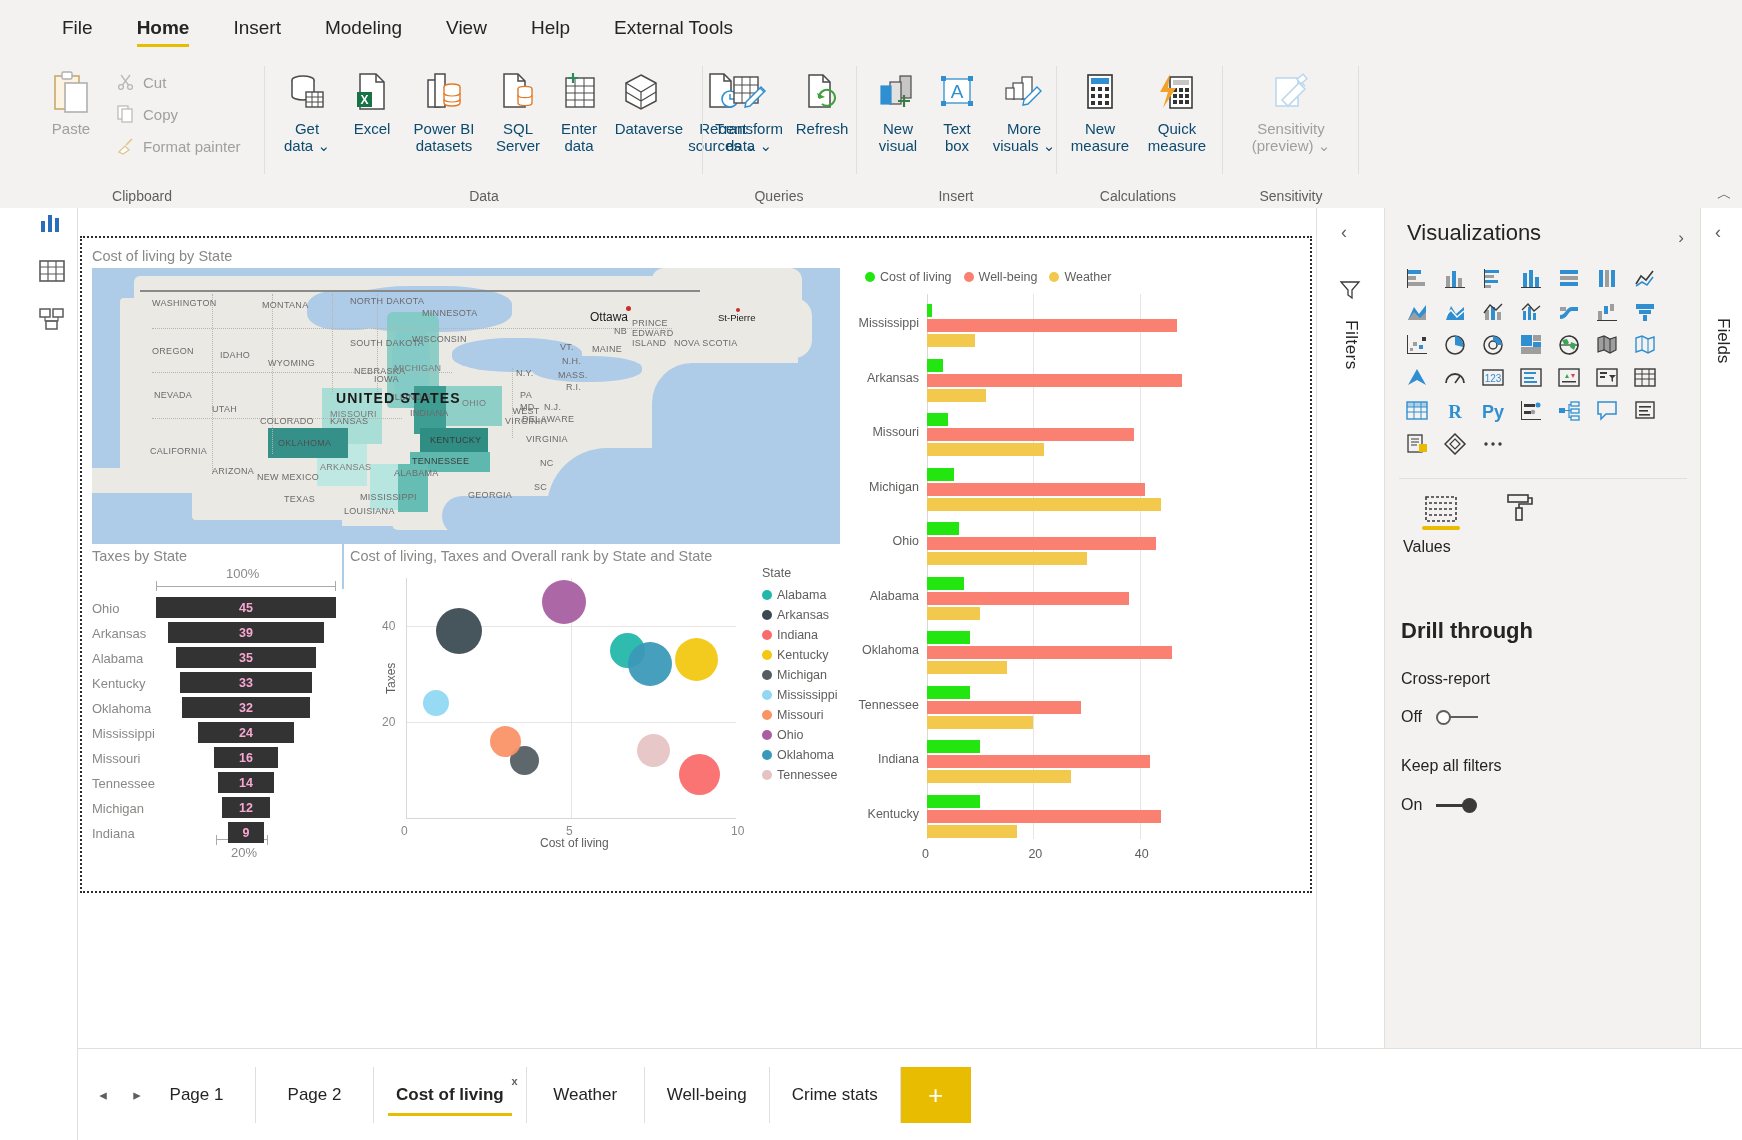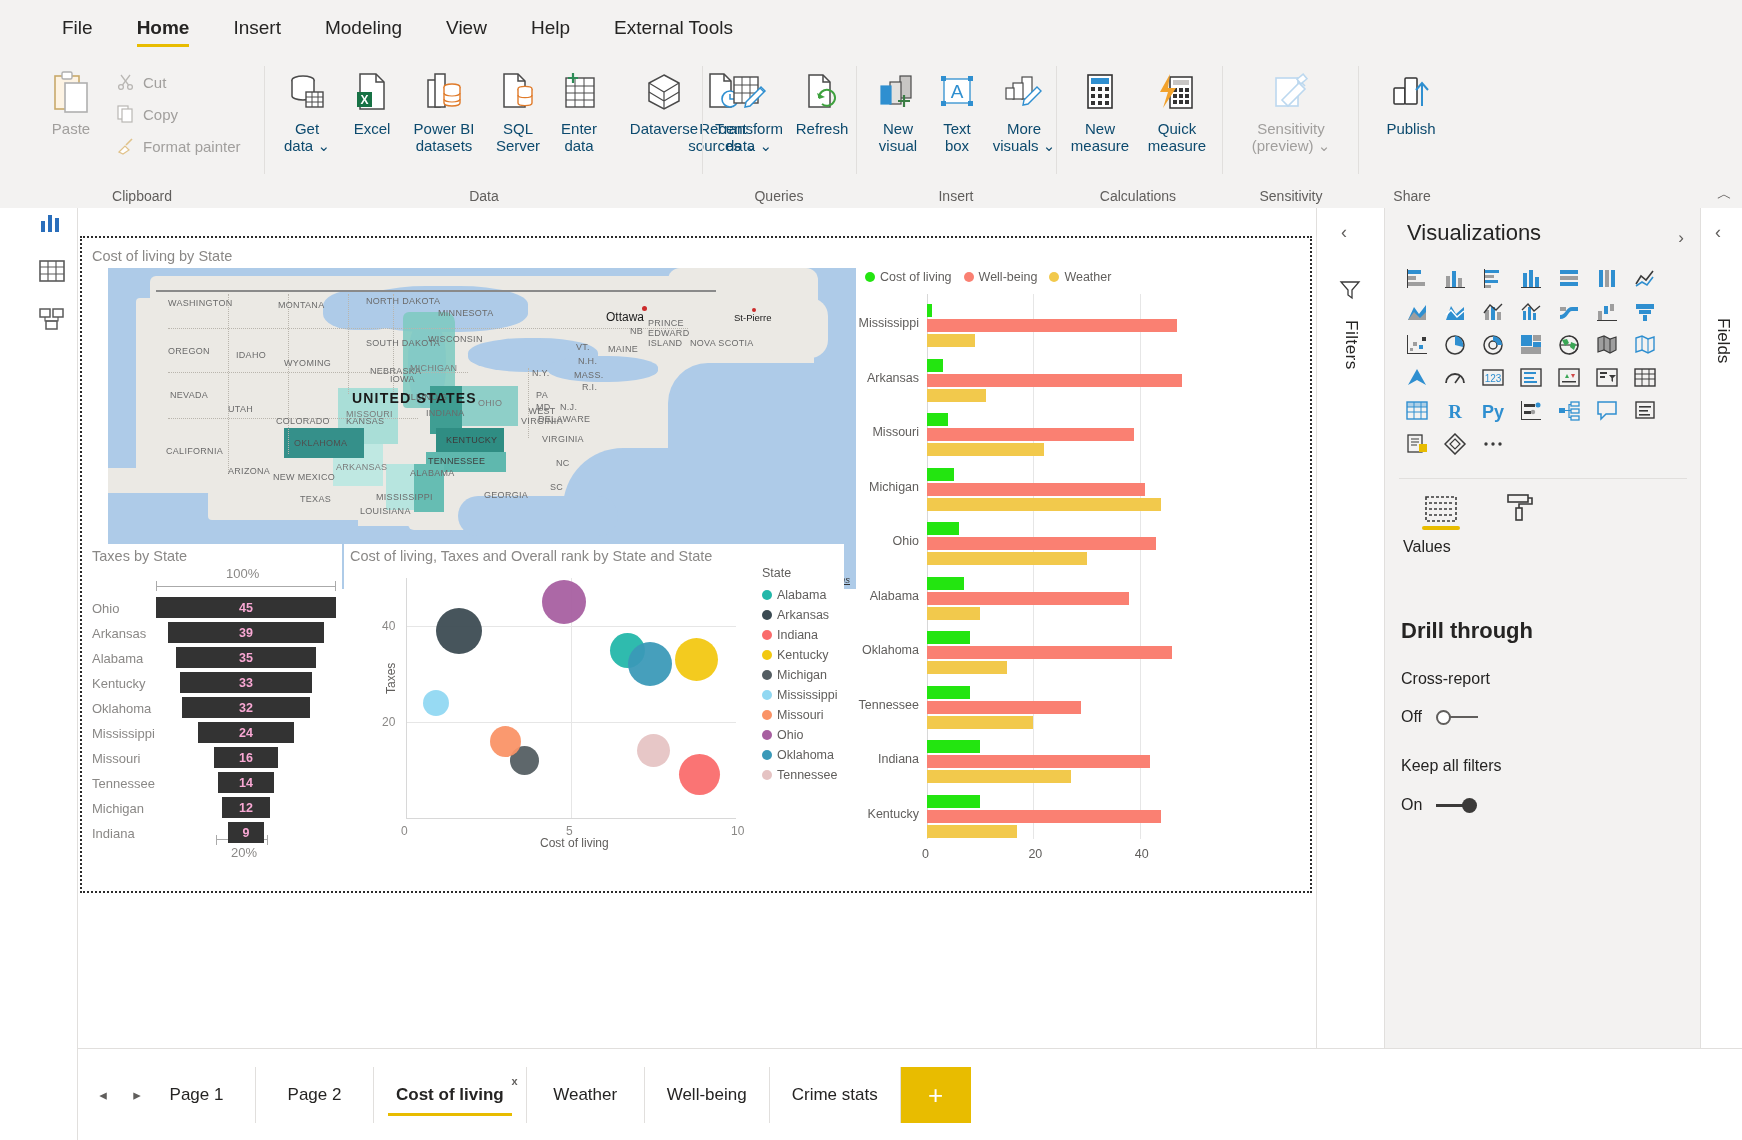--- a/index.html
+++ b/index.html
@@ -42,21 +42,21 @@
   
   #canvas-area { position:absolute; left:78px; top:208px; right:358px; bottom:92px; background:#fff; }
   #page-frame { position:absolute; left:0px; top:16px; right:68px; bottom:48px; background:#fff; }
   #report-page { position:absolute; left:4px; top:14px; right:6px; height:653px; outline:2px dotted #2b2b2b; }
 
   .viz { position:absolute; background:#fff; }
   .viz-title { font-size:14.5px; color:#8a8886; padding:4px 6px 3px 6px; }
 
   
   #mapviz { left:4px; top:6px; width:760px; height:290px; }
-  #mapcanvas { position:absolute; left:22px; top:24px; width:748px; height:321px; overflow:hidden; background:#aecbe8; }
+  #mapcanvas { position:absolute; left:6px; top:24px; width:748px; height:321px; overflow:hidden; background:#aecbe8; }
 
   
   #funnelviz { left:4px; top:306px; width:256px; height:320px; }
   .fn-row { position:absolute; height:24px; }
   .fn-label { position:absolute; left:6px; font-size:13px; color:#8a8886; white-space:nowrap; }
   .fn-bar { position:absolute; height:21px; background:#333333; border-radius:0; display:flex; align-items:center; justify-content:center; color:#f9a8d4; font-size:12.5px; font-weight:bold; }
   .fn-axis-lbl { position:absolute; font-size:13px; color:#8a8886; }
 
   
   #scatterviz { left:262px; top:306px; width:500px; height:320px; }
@@ -266,21 +266,21 @@
           <svg width="40" height="40" viewBox="0 0 40 40">
               <rect x="7" y="6" width="28" height="29" fill="#fff" stroke="#4a4a4a" stroke-width="1.4"></rect>
               <path d="M7 14h28M7 21h28M7 28h28M16 6v29M25 6v29" stroke="#4a4a4a" stroke-width="1"></path>
               <path d="M9 6 h10 M14 1 v10" stroke="#2e8b57" stroke-width="2.2"></path>
             </svg>
         </div>
         <div class="lbl">Enter</div>
         <div class="lbl">data</div>
       </div>
 
-      <div class="rbtn" style="left:356px; width:84px;">
+      <div class="rbtn" style="left:333px; width:84px;text-align:right;">
         <div class="ico">
           <svg width="40" height="40" viewBox="0 0 40 40">
               <path d="M20 3 L35 11 V29 L20 37 L5 29 V11 Z" fill="#fff" stroke="#4a4a4a" stroke-width="1.5"></path>
               <path d="M5 11 L20 20 L35 11 M20 20 V37 M5 20 L20 29 M35 20 L20 29" fill="none" stroke="#4a4a4a" stroke-width="1.2"></path>
             </svg>
         </div>
         <div class="lbl">Dataverse</div>
       </div>
 
       <div class="rbtn" style="left:418px; width:78px;">
@@ -430,34 +430,20 @@
               <rect x="27" y="4" width="8" height="6" transform="rotate(-40 31 7)" fill="#fff" stroke="#bcd8ef" stroke-width="1.5"></rect>
             </svg>
         </div>
         <div class="lbl">Sensitivity</div>
         <div class="lbl"><span>(preview)</span> <span>⌄</span></div>
       </div>
       <div class="rgroup-label">Sensitivity</div>
     </div>
     <div class="rsep" style="left:1358px;"></div>
 
-    <div class="rgroup" style="left:1360px; width:104px;">
-      <div class="rbtn" style="left:10px; width:82px;">
-        <div class="ico">
-          <svg width="40" height="40" viewBox="0 0 40 40">
-              <rect x="3" y="16" width="11" height="16" fill="#fff" stroke="#333" stroke-width="1.5" rx="1"></rect>
-              <rect x="14" y="6" width="12" height="26" fill="#fff" stroke="#333" stroke-width="1.5" rx="1"></rect>
-              <path d="M31 34 V12" stroke="#2f8fd0" stroke-width="2"></path>
-              <path d="M25 18 L31 11 L37 18" fill="none" stroke="#2f8fd0" stroke-width="2"></path>
-            </svg>
-        </div>
-        <div class="lbl">Publish</div>
-      </div>
-      <div class="rgroup-label">Share</div>
-    </div>
 
     <div class="collapse-ribbon">︿</div>
   </div>
 </div>
 
 <div id="leftrail">
   <div class="rail-ico" style="top:0px;">
     <svg width="26" height="22" viewBox="0 0 26 22">
         <g fill="#2a6ebb">
           <rect x="2" y="9" width="4" height="11"></rect>

